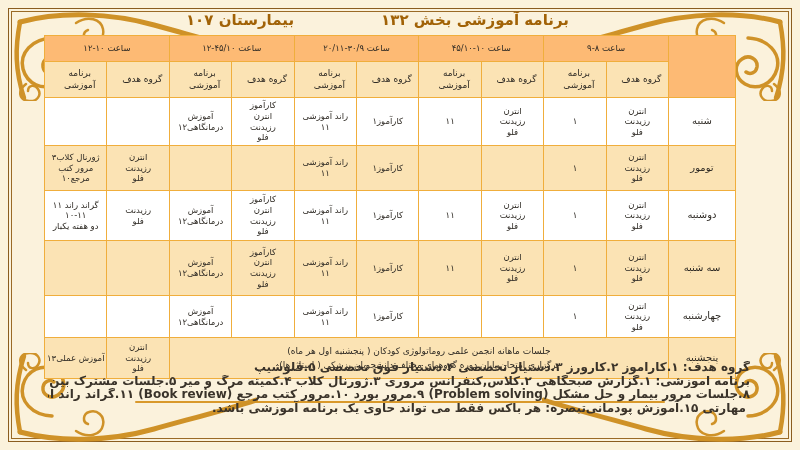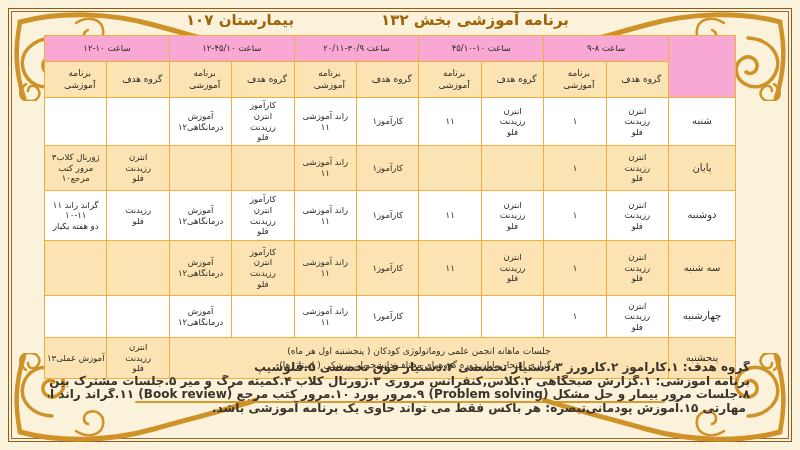--- a/index.html
+++ b/index.html
@@ -24,21 +24,21 @@
          text-align:center;direction:rtl;}
   .title.dept{left:375px;width:200px;}
   .title.hosp{left:160px;width:160px;}
 
   
   table{position:absolute;left:44px;top:35px;width:692px;border-collapse:collapse;
         table-layout:fixed;direction:rtl;}
   col.day-col{width:67px;}
   td{border:1px solid #f0ae3c;text-align:center;vertical-align:middle;
      white-space:pre-line;font-size:8.5px;line-height:1.25;padding:1px;overflow:hidden;}
-  tr.r-time td{height:23px;background:#f9a8d4;font-size:8.5px;}
+  tr.r-time td{height:23px;background:#fdba74;font-size:8.5px;}
   tr.r-sub td{height:33px;background:#fbe3b4;font-size:9px;padding-left:9px;}
   td.day-h{background:#ffffff;}
   td.day{font-size:10px;}
   tr.row-sat td{height:45px;background:#ffffff;}
   tr.row-sun td{height:42px;background:#fbe3b4;}
   tr.row-mon td{height:47px;background:#ffffff;}
   tr.row-tue td{height:52px;background:#fbe3b4;}
   tr.row-wed td{height:39px;background:#ffffff;}
   tr.row-thu td{height:38px;background:#fbe3b4;}
   td.thu-merged{font-size:9px;line-height:1.6;}
@@ -155,21 +155,21 @@
       <td>کارآموز
 انترن
 رزیدنت
 فلو</td>
       <td>آموزش
 درمانگاهی۱۲</td>
       <td></td>
       <td></td>
     </tr>
     <tr class="row-sun">
-      <td class="day">پایان</td>
+      <td class="day">تومور</td>
       <td>انترن
 رزیدنت
 فلو</td>
       <td>۱</td>
       <td></td>
       <td></td>
       <td>کارآموز۱</td>
       <td>راند آموزشی
 ۱۱</td>
       <td></td>

